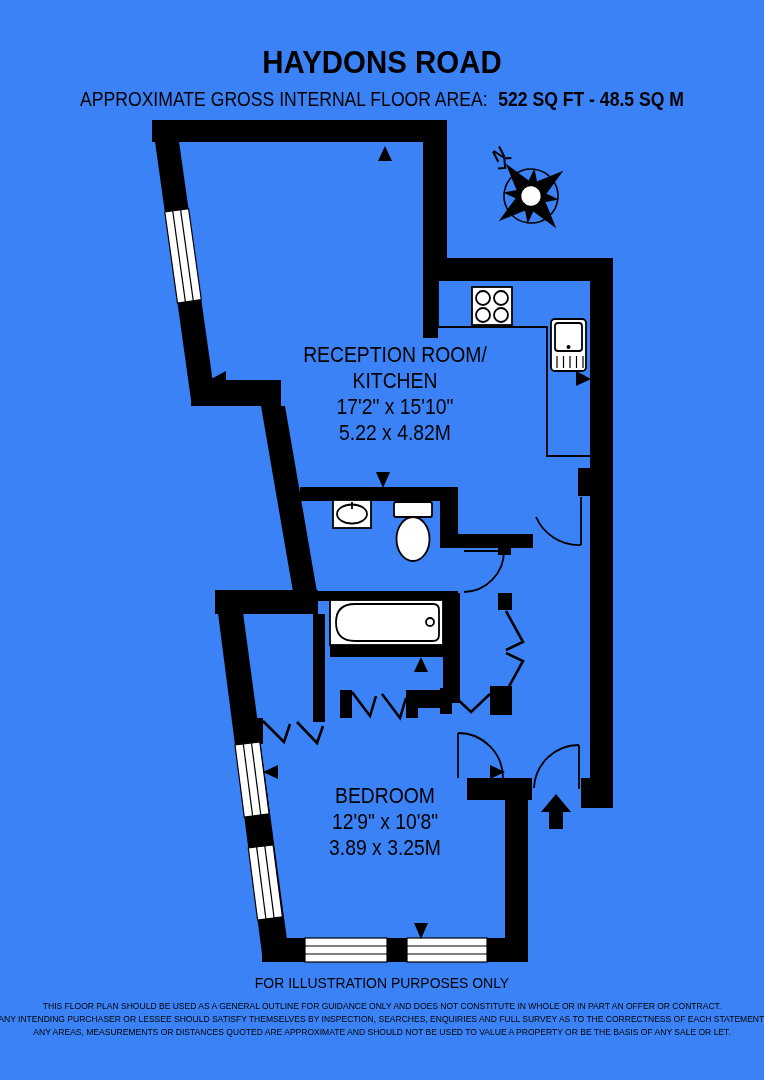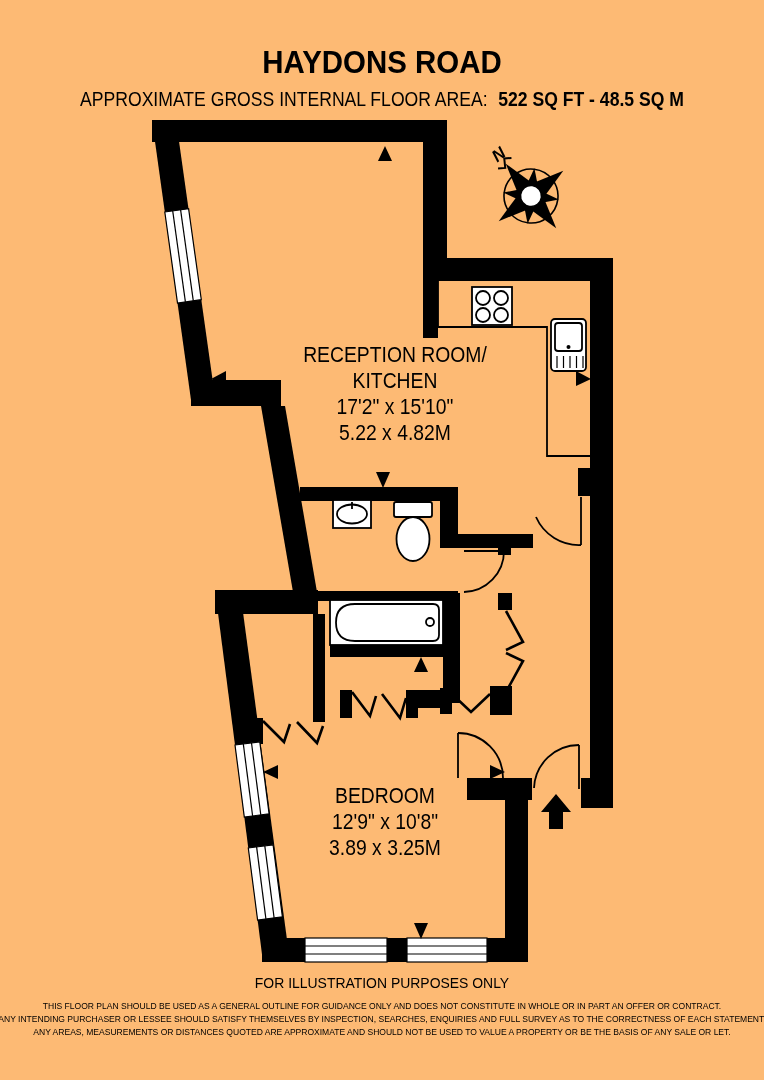--- a/index.html
+++ b/index.html
@@ -1,16 +1,16 @@
 <!DOCTYPE html>
 <html><head>
 <meta charset="utf-8">
 <style>
   html,body{margin:0;padding:0;background:#ffffff;}
-  .page{position:relative;width:764px;height:1080px;background:#fdba74;overflow:hidden;
+  .page{position:relative;width:764px;height:1080px;background:#3b82f6;overflow:hidden;
         font-family:"Liberation Sans","DejaVu Sans",sans-serif;}
   svg text{fill:#000;}
   .wall{fill:#000;stroke:none;}
   .win{fill:#fff;stroke:#000;stroke-width:1.2;}
   .winline{stroke:#000;stroke-width:1.2;}
   .fix{fill:#fff;stroke:#000;stroke-width:1.8;}
   .fixline{fill:none;stroke:#000;stroke-width:1.8;}
   .door{fill:none;stroke:#000;stroke-width:1.8;}
   .chev{fill:none;stroke:#000;stroke-width:2.6;}
   .marr{fill:#000;stroke:none;}

